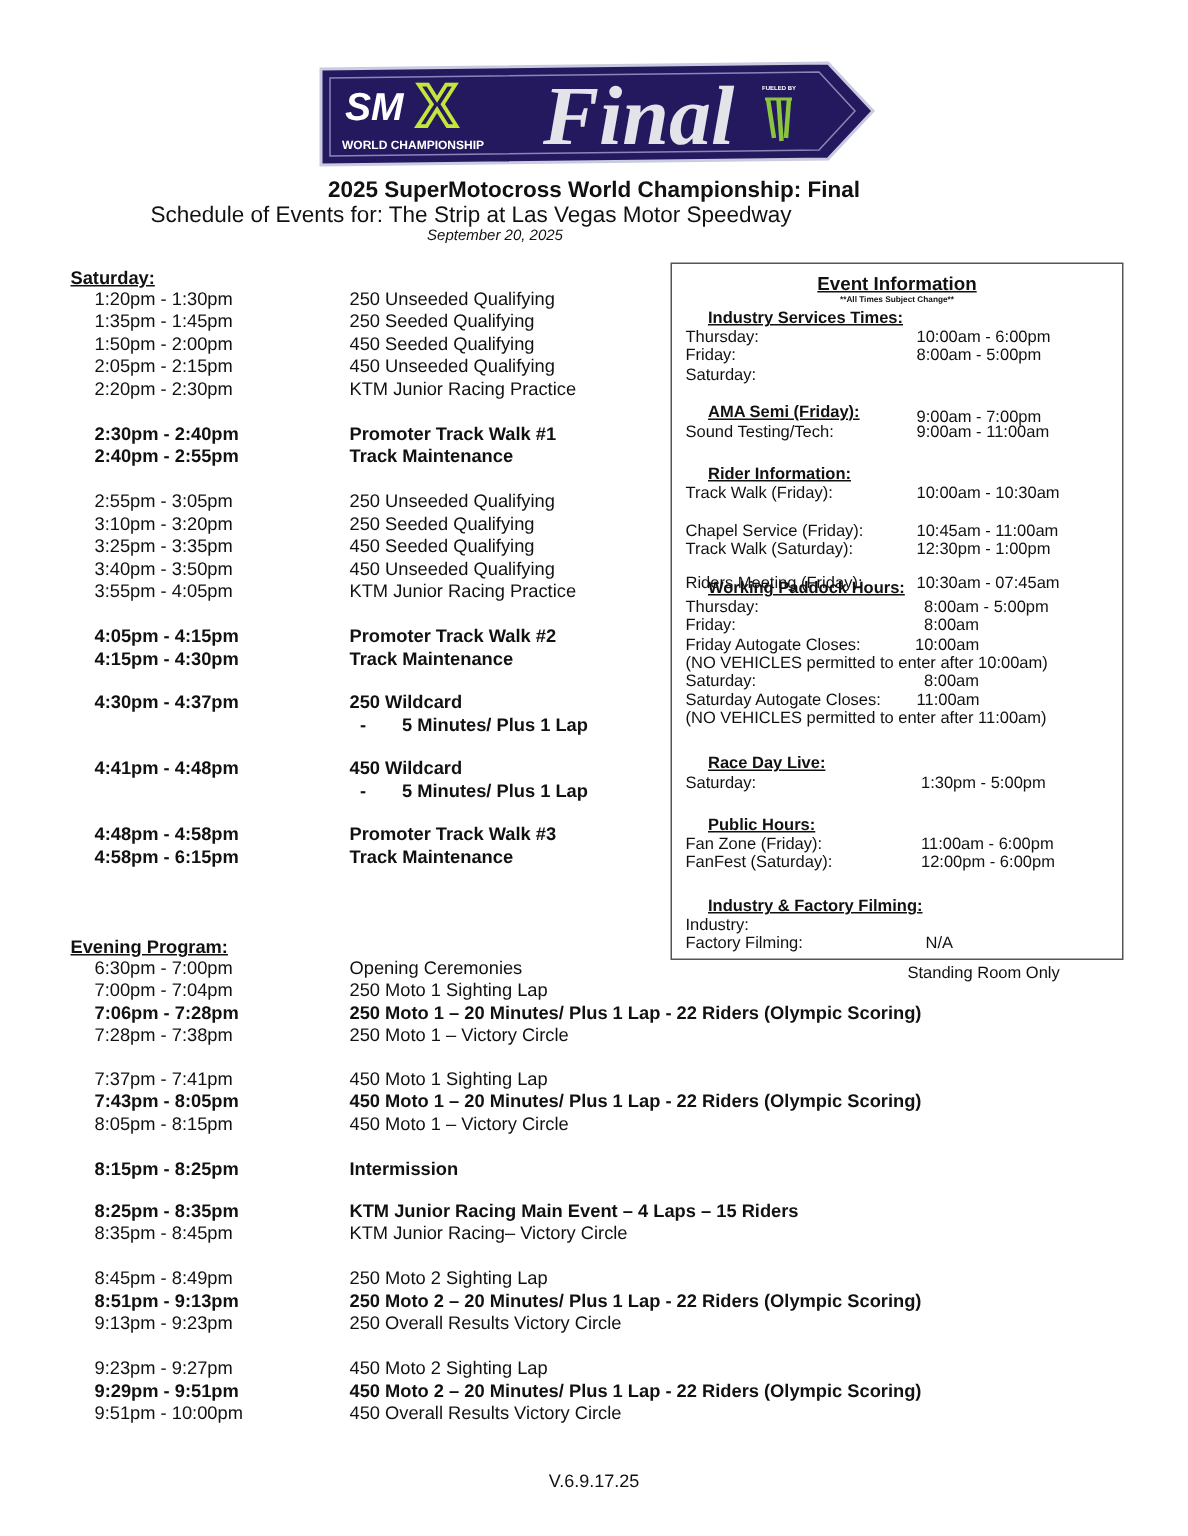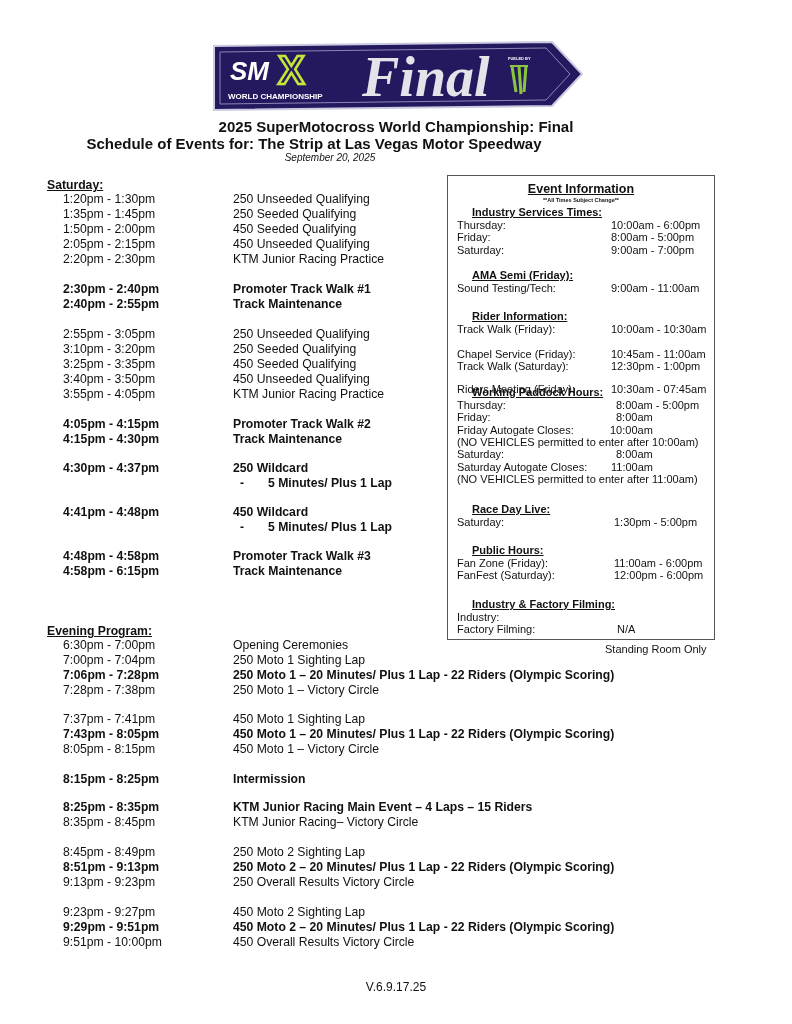--- a/index.html
+++ b/index.html
@@ -2,33 +2,33 @@
 <html><head>
 <meta charset="utf-8">
 <style>
   html, body { margin:0; padding:0; background:#ffffff; }
   body { width:792px; height:1024px; position:relative; overflow:hidden;
          font-family:"Liberation Sans", sans-serif; color:#111; }
   .logo { position:absolute; left:212px; top:36px; width:372px; height:76px; }
   .title1 { position:absolute; left:0; width:792px; top:118px; text-align:center;
             font-weight:bold; font-size:15px; line-height:17px; }
   .title2 { position:absolute; left:0; width:628px; top:135px; text-align:center;
-            font-weight:bold; font-size:15px; line-height:17px; }
+            font-weight:normal; font-size:15px; line-height:17px; }
   .date { position:absolute; left:0; width:660px; top:152px; text-align:center;
           font-style:italic; font-size:10px; line-height:12px; }
   .sched { position:absolute; left:47px; width:620px; font-size:12.2px; }
   .row { position:absolute; left:0; height:15px; line-height:15px; white-space:nowrap; }
   .row .t { position:absolute; left:16px; }
   .row .e { position:absolute; left:186px; }
   .row.b { font-weight:bold; }
   .sec-h { position:absolute; left:0; font-weight:bold; text-decoration:underline;
            font-size:12.2px; line-height:15px; white-space:nowrap; }
   .sub { position:absolute; left:193px; font-weight:bold; white-space:nowrap; line-height:15px; }
   .sub .dash { display:inline-block; width:28px; }
-  .info { position:absolute; left:447px; top:175px; width:268px; height:465px;
+  .info { position:absolute; left:447px; top:175px; width:302px; height:465px;
           border:1px solid #555; box-sizing:border-box; font-size:11px; }
   .info .ih { position:absolute; left:0; width:100%; top:6px; text-align:center;
               font-weight:bold; text-decoration:underline; font-size:12.5px; }
   .info .note { position:absolute; left:0; width:100%; top:21px; text-align:center;
                 font-weight:bold; font-size:5.5px; }
   .info .gh { position:absolute; left:9px; font-weight:bold; text-decoration:underline;
               font-size:11px; line-height:13px; white-space:nowrap;margin-left:15px; }
   .info .ir { position:absolute; left:9px; line-height:13px; white-space:nowrap; }
   .info .ir .v { position:absolute; top:0; }
   .version { position:absolute; left:0; width:792px; top:980px; text-align:center; font-size:12px; }
@@ -206,21 +206,21 @@
     </div>
 </div>
 
 <div class="info">
   <div class="ih">Event Information</div>
   <div class="note">**All Times Subject Change**</div>
   <div id="info-groups">
       <div class="gh" style="top: 30px;">Industry Services Times:</div>
       <div class="ir" style="top: 43px;"><span>Thursday:</span><span class="v" style="left: 154px;">10:00am - 6:00pm</span></div>
       <div class="ir" style="top: 55.3px;"><span>Friday:</span><span class="v" style="left: 154px;">8:00am - 5:00pm</span></div>
-      <div class="ir" style="top: 67.6px;"><span>Saturday:</span><span class="v" style="left: 154px;">9:00am - 7:00pm</span></div>
+      <div class="ir" style="top: 67.6px;"><span>Saturday:</span><span class="v" style="left: 154px; margin-top: 28px;">9:00am - 7:00pm</span></div>
       <div class="gh" style="top: 93px;">AMA Semi (Friday):</div>
       <div class="ir" style="top: 106px;"><span>Sound Testing/Tech:</span><span class="v" style="left: 154px;">9:00am - 11:00am</span></div>
       <div class="gh" style="top: 134px;">Rider Information:</div>
       <div class="ir" style="top: 147px;"><span>Track Walk (Friday):</span><span class="v" style="left: 154px;">10:00am - 10:30am</span></div>
       <div class="ir" style="top: 159.3px; margin-top: 48px;"><span>Riders Meeting (Friday):</span><span class="v" style="left: 154px;">10:30am - 07:45am</span></div>
       <div class="ir" style="top: 171.6px;"><span>Chapel Service (Friday):</span><span class="v" style="left: 154px;">10:45am - 11:00am</span></div>
       <div class="ir" style="top: 183.9px;"><span>Track Walk (Saturday):</span><span class="v" style="left: 154px;">12:30pm - 1:00pm</span></div>
       <div class="gh" style="top: 210px;">Working Paddock Hours:</div>
       <div class="ir" style="top: 223px;"><span>Thursday:</span><span class="v" style="left: 159px;">8:00am - 5:00pm</span></div>
       <div class="ir" style="top: 235.3px;"><span>Friday:</span><span class="v" style="left: 159px;">8:00am</span></div>

